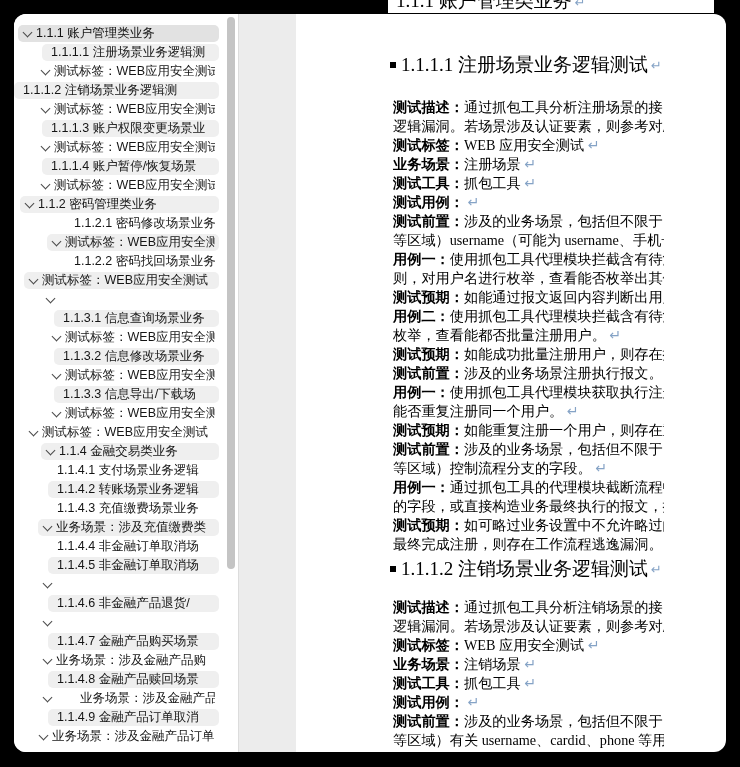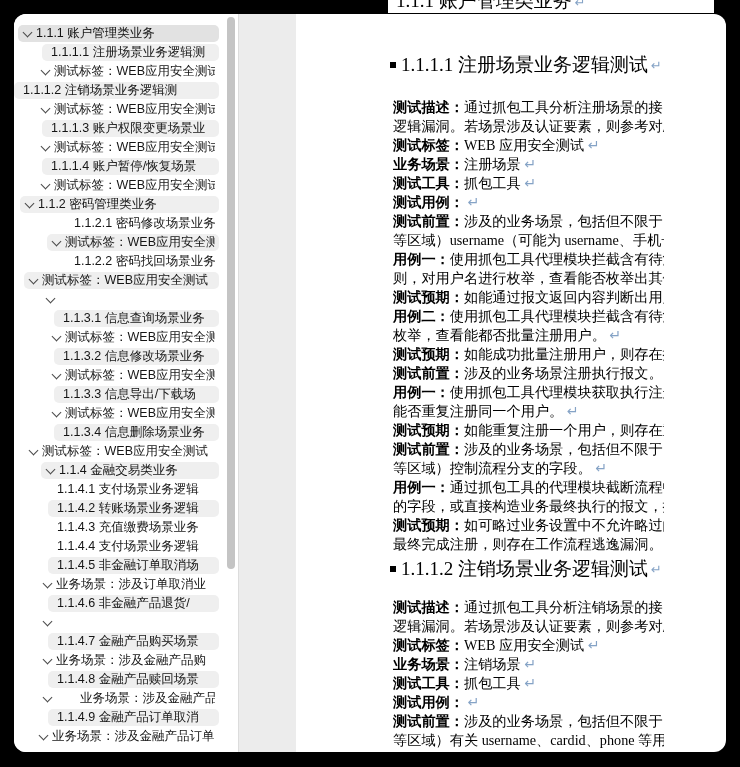--- a/index.html
+++ b/index.html
@@ -173,25 +173,20 @@
             <span class="slabel">1.1.3.3 信息导出/下载场</span>
           </div>
         </div>
         <div class="srow">
           <div class="pill" style="margin-left: 33px;">
             <span class="chev"></span>
             <span class="slabel">测试标签：WEB应用安全测</span>
           </div>
         </div>
         <div class="srow">
-          <div class="pill shaded leaf" style="margin-left: 40px;">
-            <span class="slabel">1.1.3.4 信息删除场景业务</span>
-          </div>
-        </div>
-        <div class="srow">
           <div class="pill" style="margin-left: 10px;">
             <span class="chev"></span>
             <span class="slabel">测试标签：WEB应用安全测试</span>
           </div>
         </div>
         <div class="srow">
           <div class="pill shaded" style="margin-left: 27px;">
             <span class="chev"></span>
             <span class="slabel">1.1.4 金融交易类业务</span>
           </div>
@@ -205,33 +200,38 @@
           <div class="pill shaded leaf" style="margin-left: 34px;">
             <span class="slabel">1.1.4.2 转账场景业务逻辑</span>
           </div>
         </div>
         <div class="srow">
           <div class="pill leaf" style="margin-left: 34px;">
             <span class="slabel">1.1.4.3 充值缴费场景业务</span>
           </div>
         </div>
         <div class="srow">
+          <div class="pill shaded" style="margin-left: 24px;">
+            <span class="chev"></span>
+            <span class="slabel">业务场景：涉及充值缴费类</span>
+          </div>
+        </div>
+        <div class="srow">
           <div class="pill leaf" style="margin-left: 34px;">
-            <span class="slabel">1.1.4.4 支付场景业务逻辑</span>
+            <span class="slabel">1.1.4.4 非金融订单取消场</span>
           </div>
         </div>
         <div class="srow">
           <div class="pill shaded leaf" style="margin-left: 34px;">
             <span class="slabel">1.1.4.5 非金融订单取消场</span>
           </div>
         </div>
         <div class="srow">
           <div class="pill" style="margin-left: 24px;">
             <span class="chev"></span>
-            <span class="slabel">业务场景：涉及订单取消业</span>
           </div>
         </div>
         <div class="srow">
           <div class="pill shaded leaf" style="margin-left: 34px;">
             <span class="slabel">1.1.4.6 非金融产品退货/</span>
           </div>
         </div>
         <div class="srow">
           <div class="pill" style="margin-left: 24px;">
             <span class="chev"></span>

